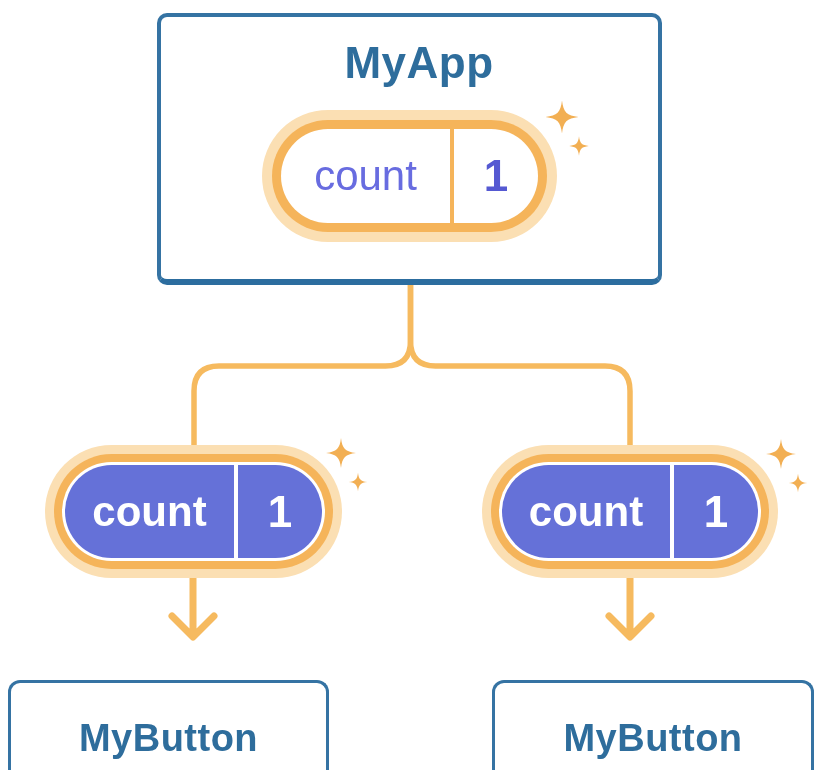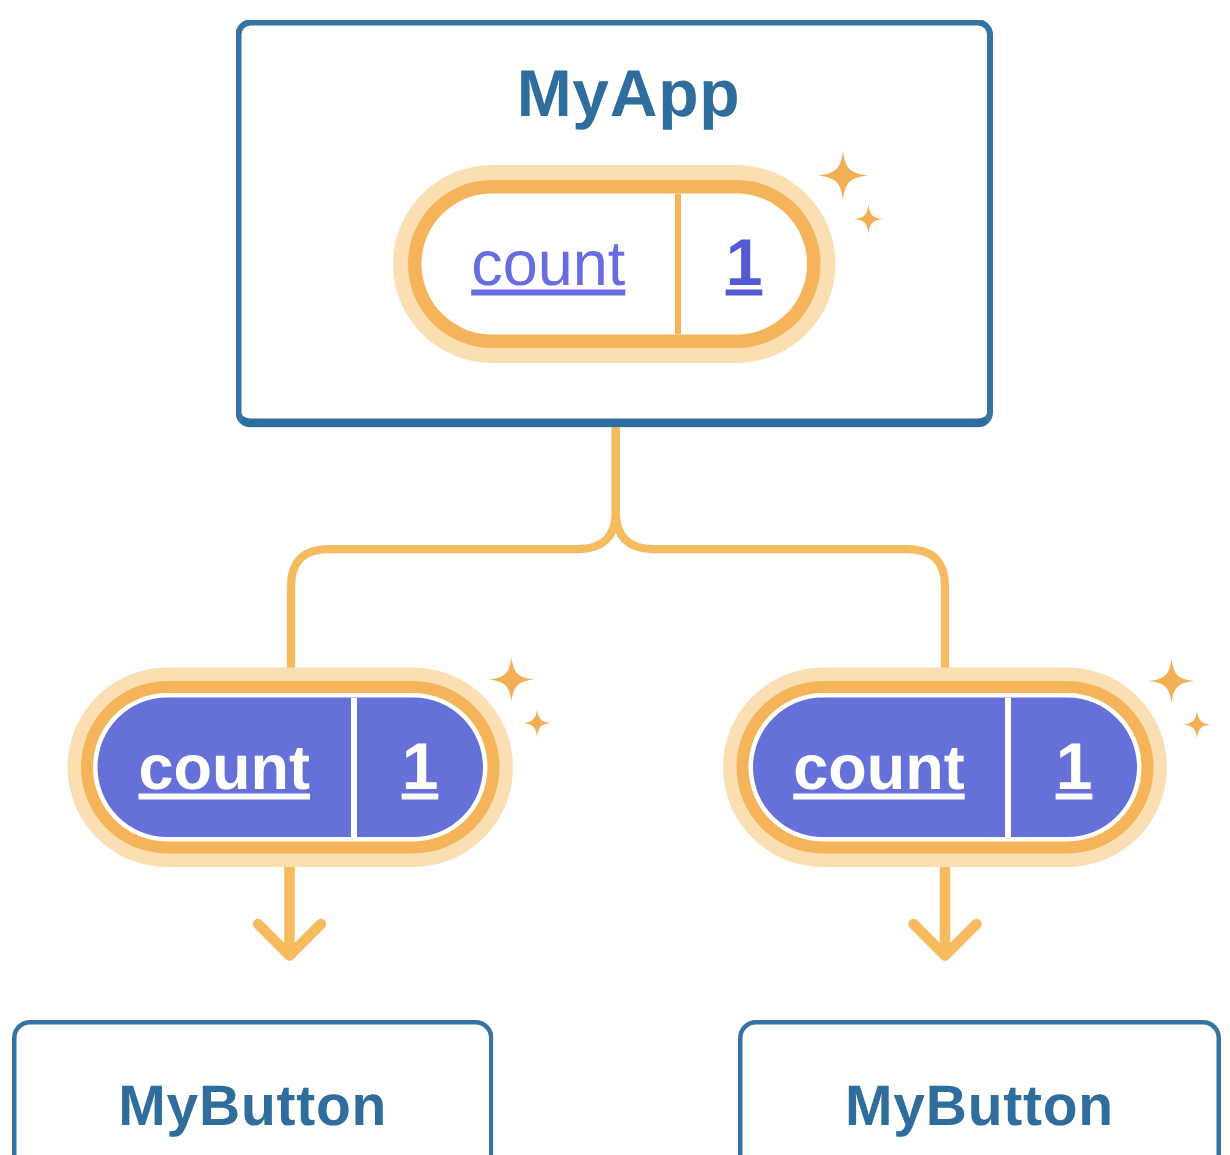--- a/index.html
+++ b/index.html
@@ -49,21 +49,21 @@
   .pill-prop .pill-ring{padding:8px;}
   .pill-prop .pill-inner{background:#fff;padding:3px;}
   .pill-prop-left{left:45px;}
   .pill-prop-right{left:482px;width:296px;}
   .pill-purple{width:100%;height:100%;border-radius:999px;background:var(--purple-fill);
     display:flex;align-items:stretch;overflow:hidden;}
   .pill-prop .seg-label{color:var(--pill-text-on-purple);font-weight:600;}
   .pill-prop .seg-value{color:var(--pill-text-on-purple);}
   .pill-prop .pill-divider{background:#fff;}
 
-  .seg{display:flex;align-items:center;justify-content:center;line-height:1;text-decoration:underline;}
+  .seg{display:flex;align-items:center;justify-content:center;line-height:1;}
   .seg-label{flex:1 1 auto;font-size:42px;}
   .seg-value{width:84px;font-size:44px;font-weight:700;}
   .pill-divider{width:4px;flex:0 0 4px;}
 
   .sparkle{position:absolute;width:70px;height:85px;z-index:3;}
   .sparkle path{fill:var(--sparkle);}
   .sparkle-top{left:535px;top:93px;}
   .sparkle-left{left:314px;top:429px;}
   .sparkle-right{left:754px;top:430px;}
 </style>

